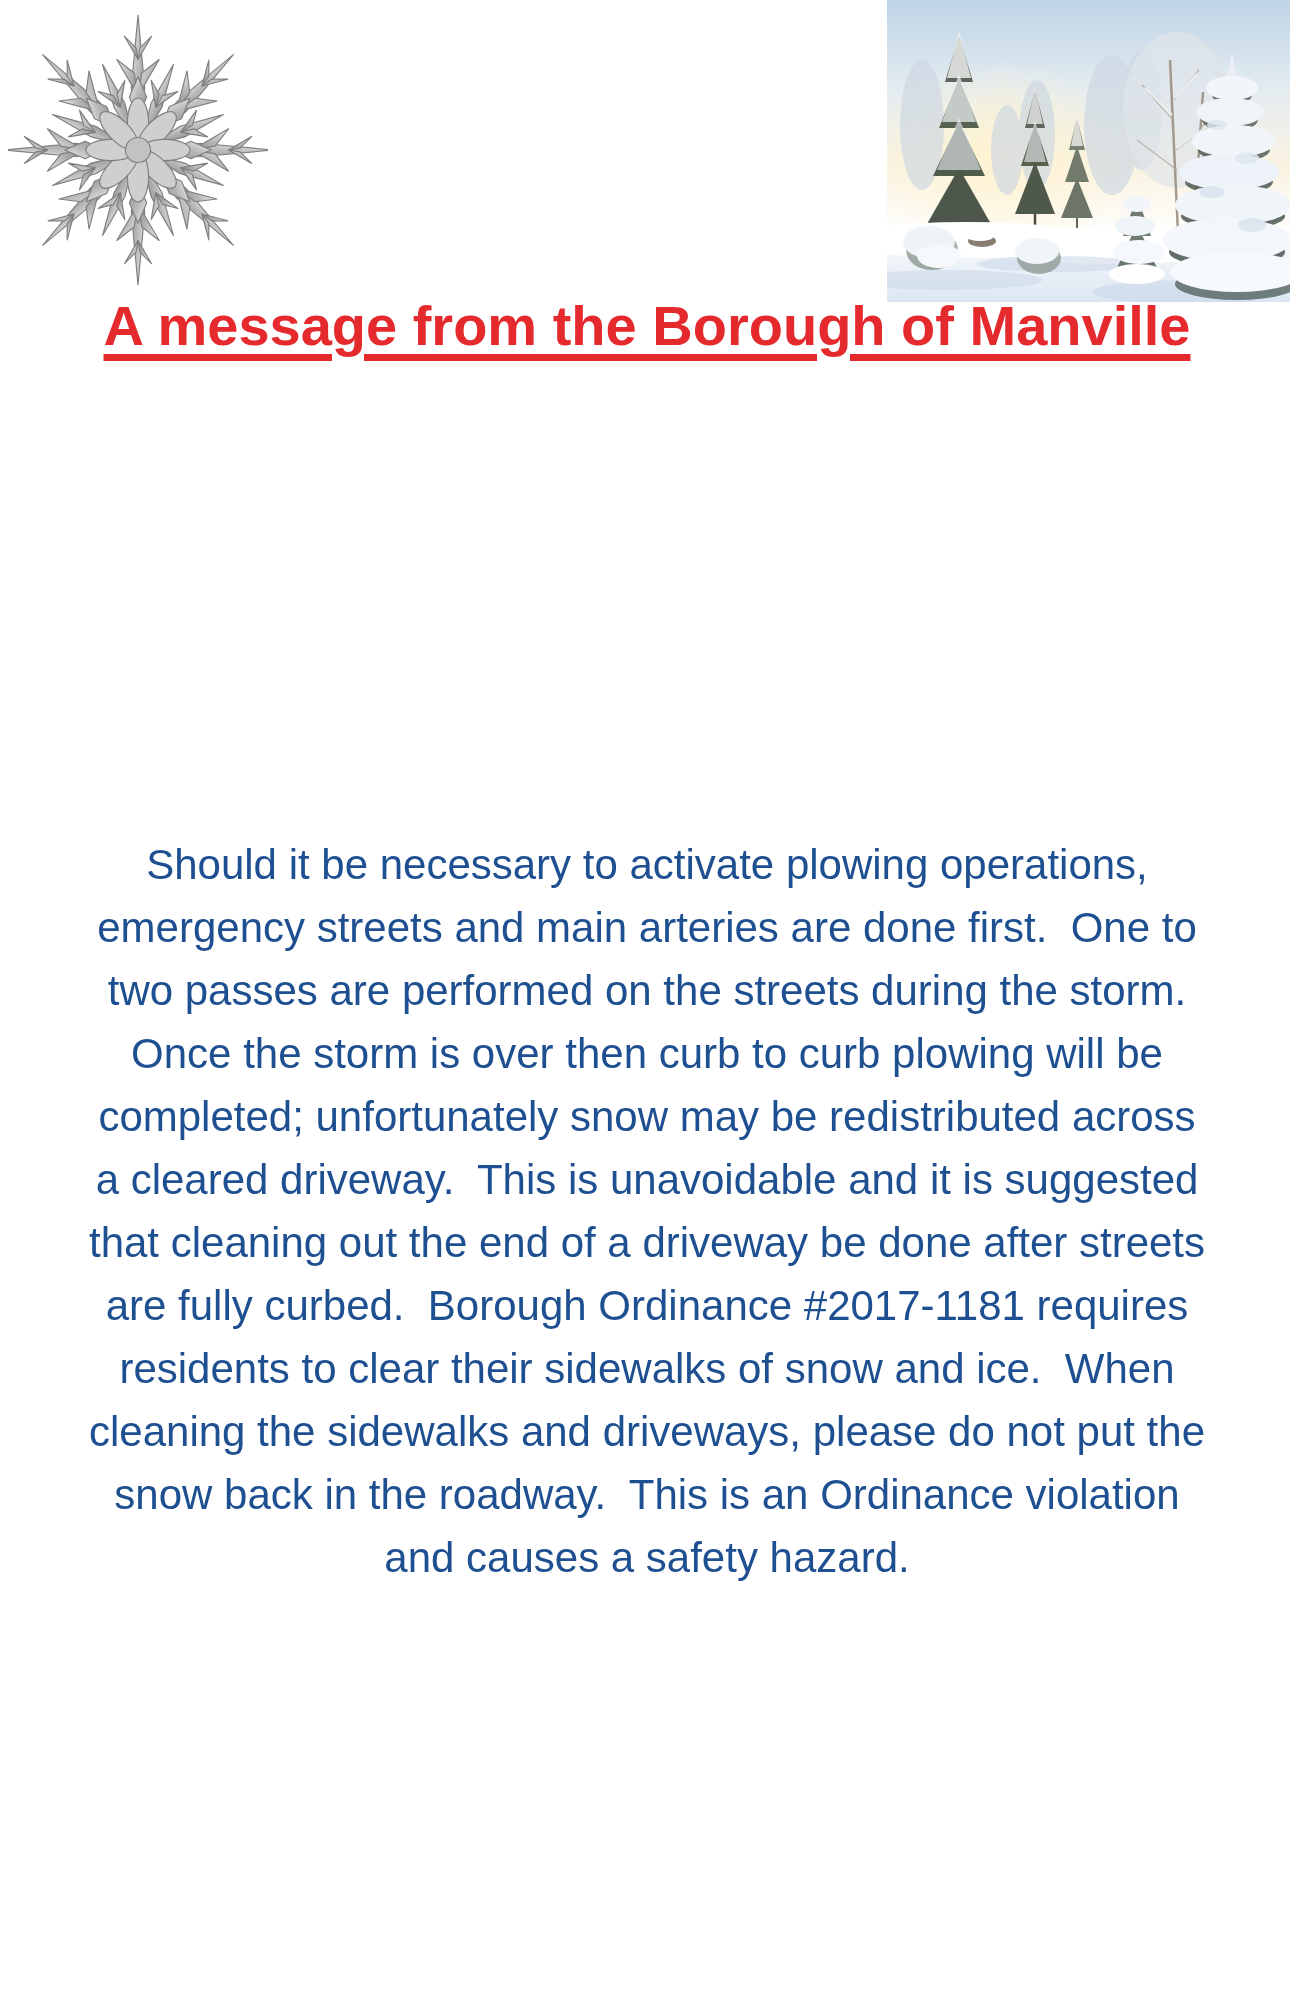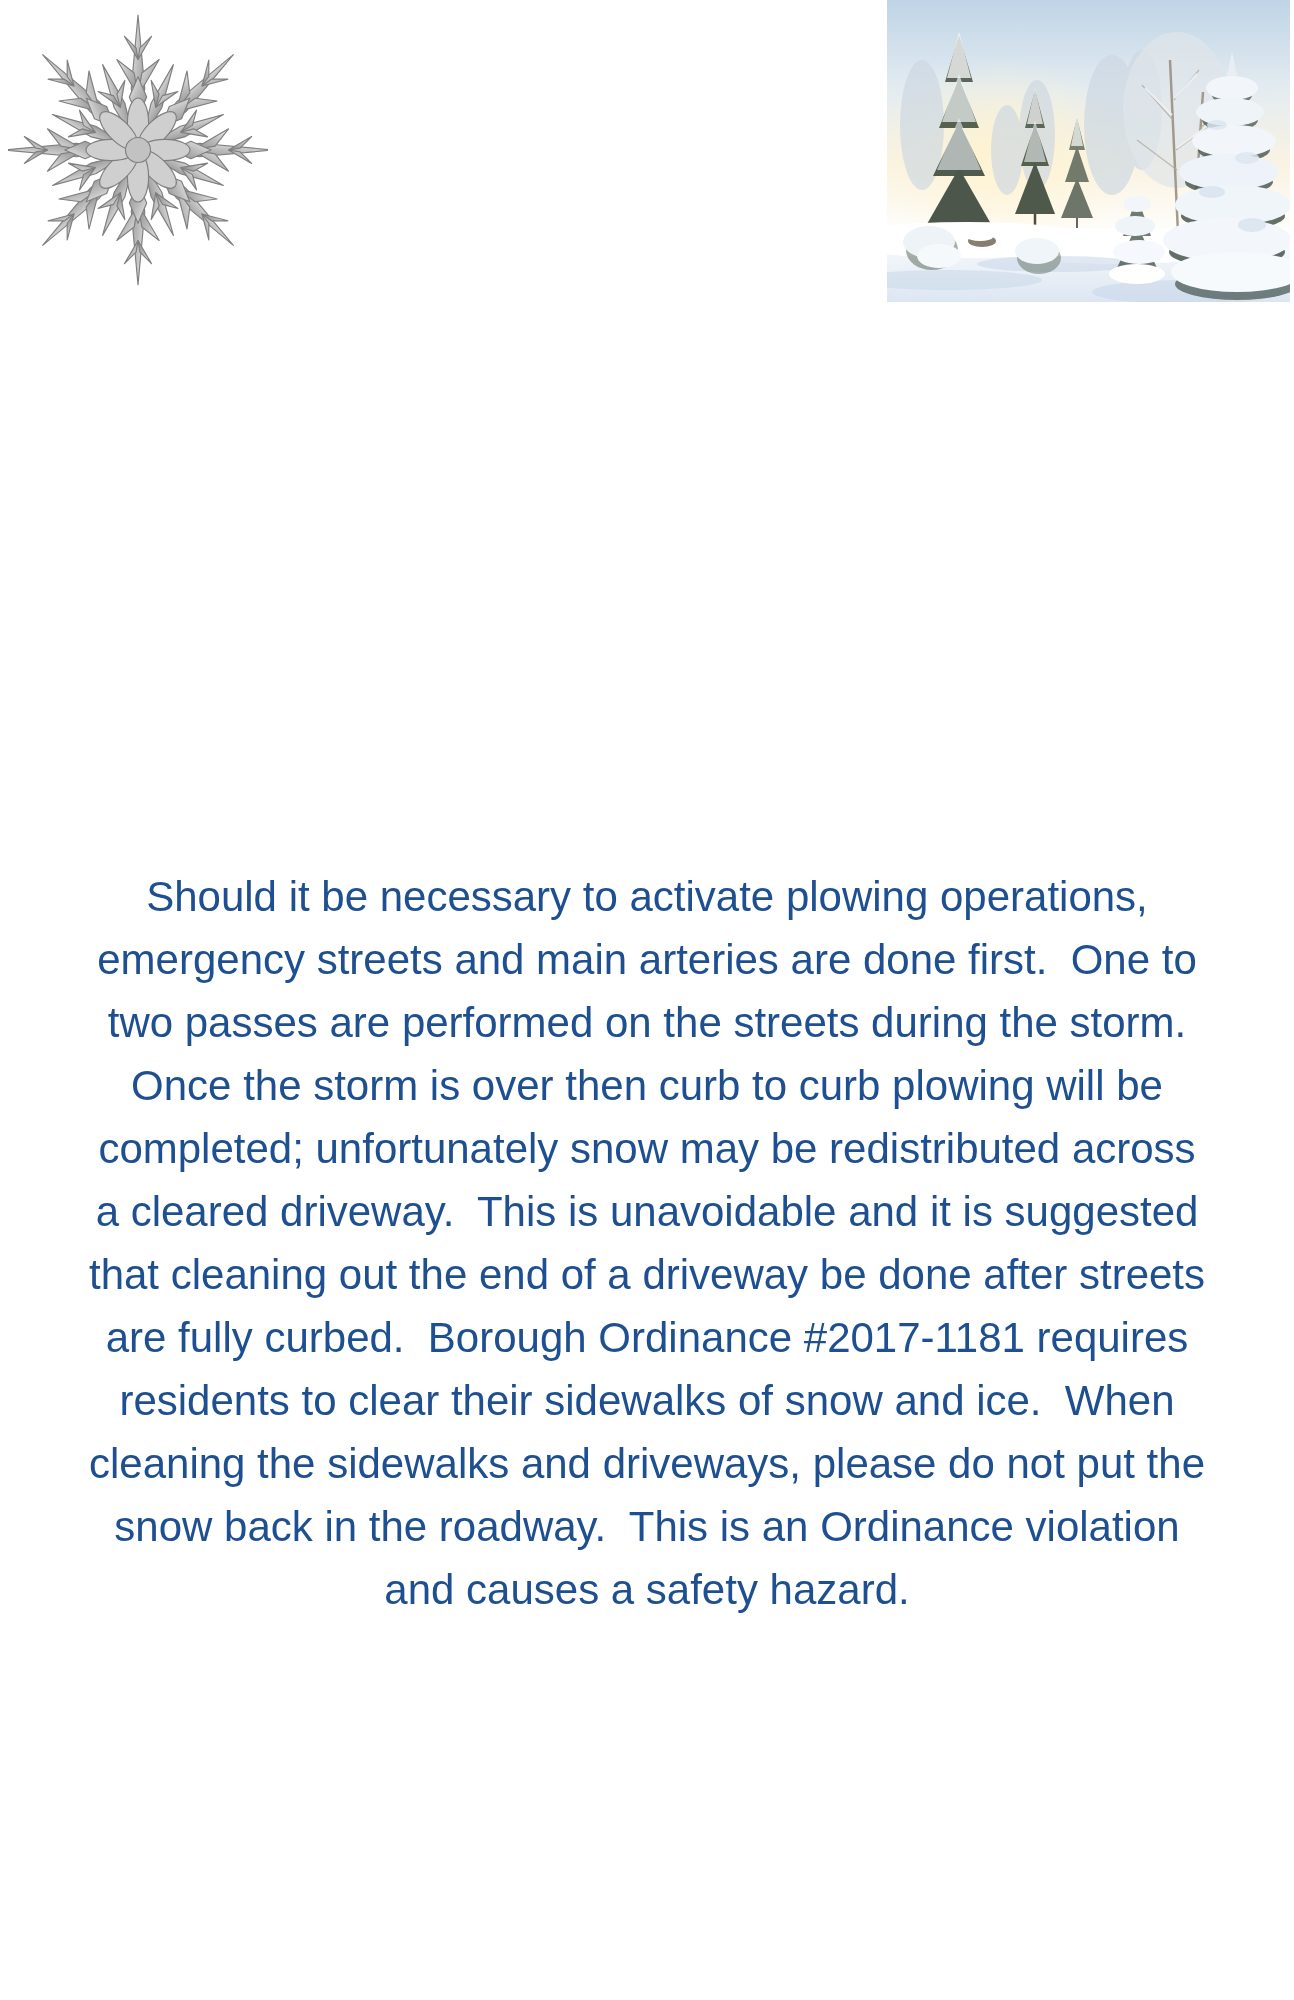--- a/index.html
+++ b/index.html
@@ -24,21 +24,21 @@
     color:var(--body-blue,#1e5091); white-space:pre-wrap;
   }
   .alert {
     position:absolute; top:528px; left:0; width:100%;
     text-align:center; font-size:49px; font-weight:700; line-height:75px;
     color:var(--heading-red,#e42a2d); white-space:pre-wrap;
   }
   .body-text {
     position:absolute; top:833px; left:0; width:100%; padding:0 2px; box-sizing:border-box;
     text-align:center; font-size:42px; line-height:63px;
-    color:var(--body-blue,#1e5091); white-space:pre-wrap;margin-top:32px;
+    color:var(--body-blue,#1e5091); white-space:pre-wrap;
   }
 </style>
 </head>
 <body>
 
 <div class="page">
 
   <div class="snowflake-wrap">
     <svg viewBox="-135 -152 270 304" width="260" height="300" aria-hidden="true">
       <defs>
@@ -212,20 +212,21 @@
         <ellipse cx="350" cy="284" rx="62" ry="16" fill="#42514b" opacity="0.7"></ellipse>
         <ellipse cx="350" cy="272" rx="66" ry="20" fill="#f7fafc"></ellipse>
         <ellipse cx="330" cy="125" rx="10" ry="5" fill="#dce6f0" opacity="0.8"></ellipse>
         <ellipse cx="360" cy="158" rx="12" ry="6" fill="#dce6f0" opacity="0.8"></ellipse>
         <ellipse cx="325" cy="192" rx="13" ry="6" fill="#d7e2ee" opacity="0.8"></ellipse>
         <ellipse cx="365" cy="225" rx="14" ry="7" fill="#d7e2ee" opacity="0.8"></ellipse>
       </g>
     </svg>
   </div>
 
+  <h1 class="heading">A message from the Borough of Manville</h1>
 
 
 
   <div class="body-text">Should it be necessary to activate plowing operations,
 emergency streets and main arteries are done first.  One to
 two passes are performed on the streets during the storm.
 Once the storm is over then curb to curb plowing will be
 completed; unfortunately snow may be redistributed across
 a cleared driveway.  This is unavoidable and it is suggested
 that cleaning out the end of a driveway be done after streets

